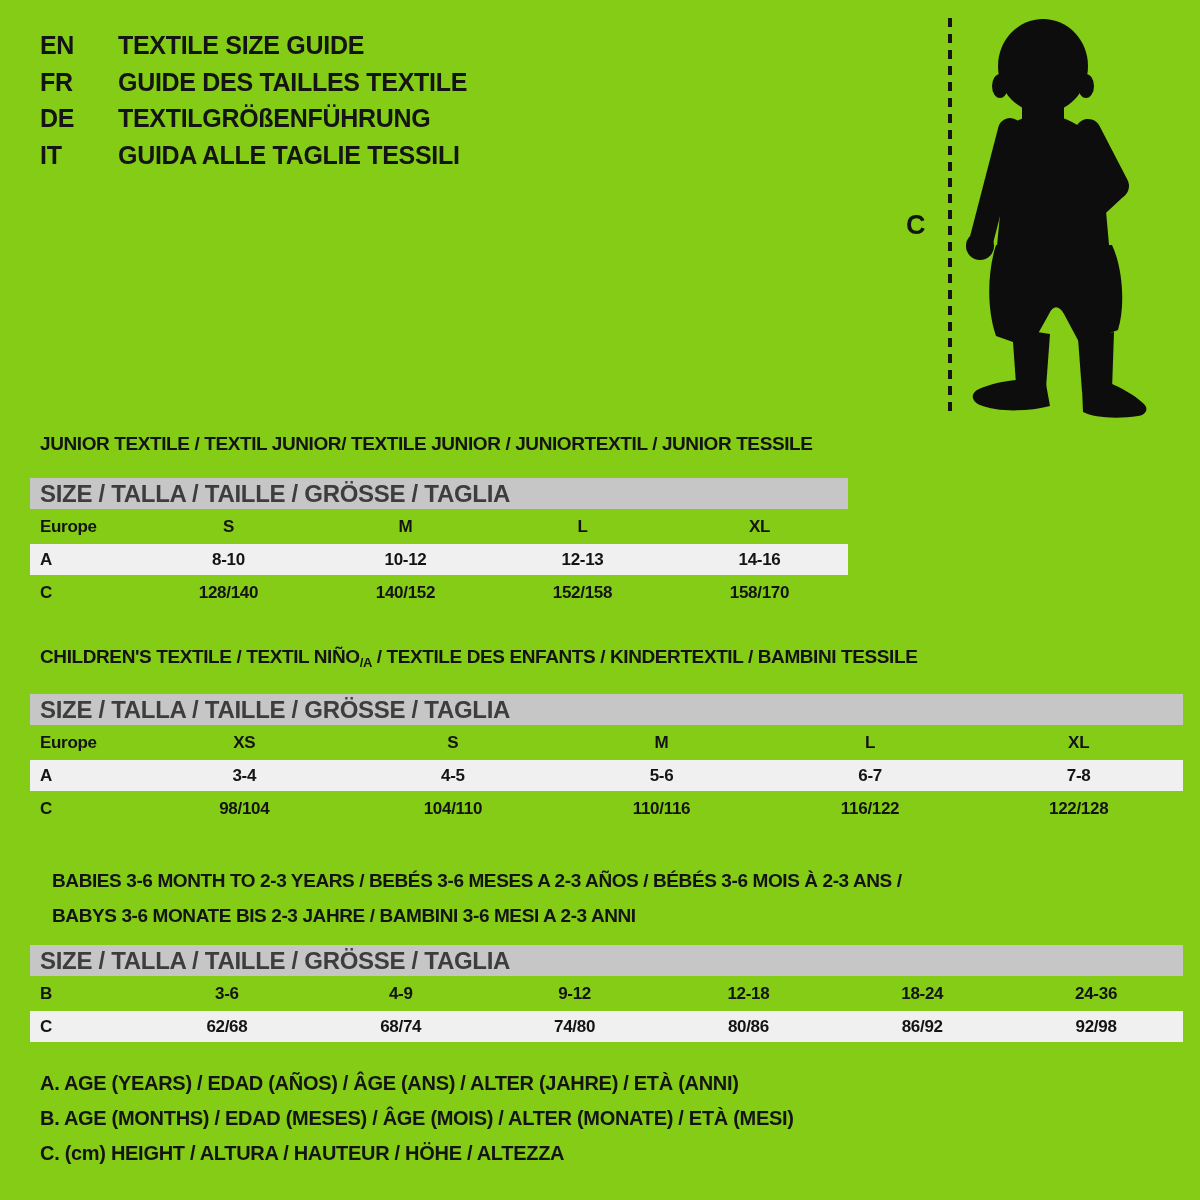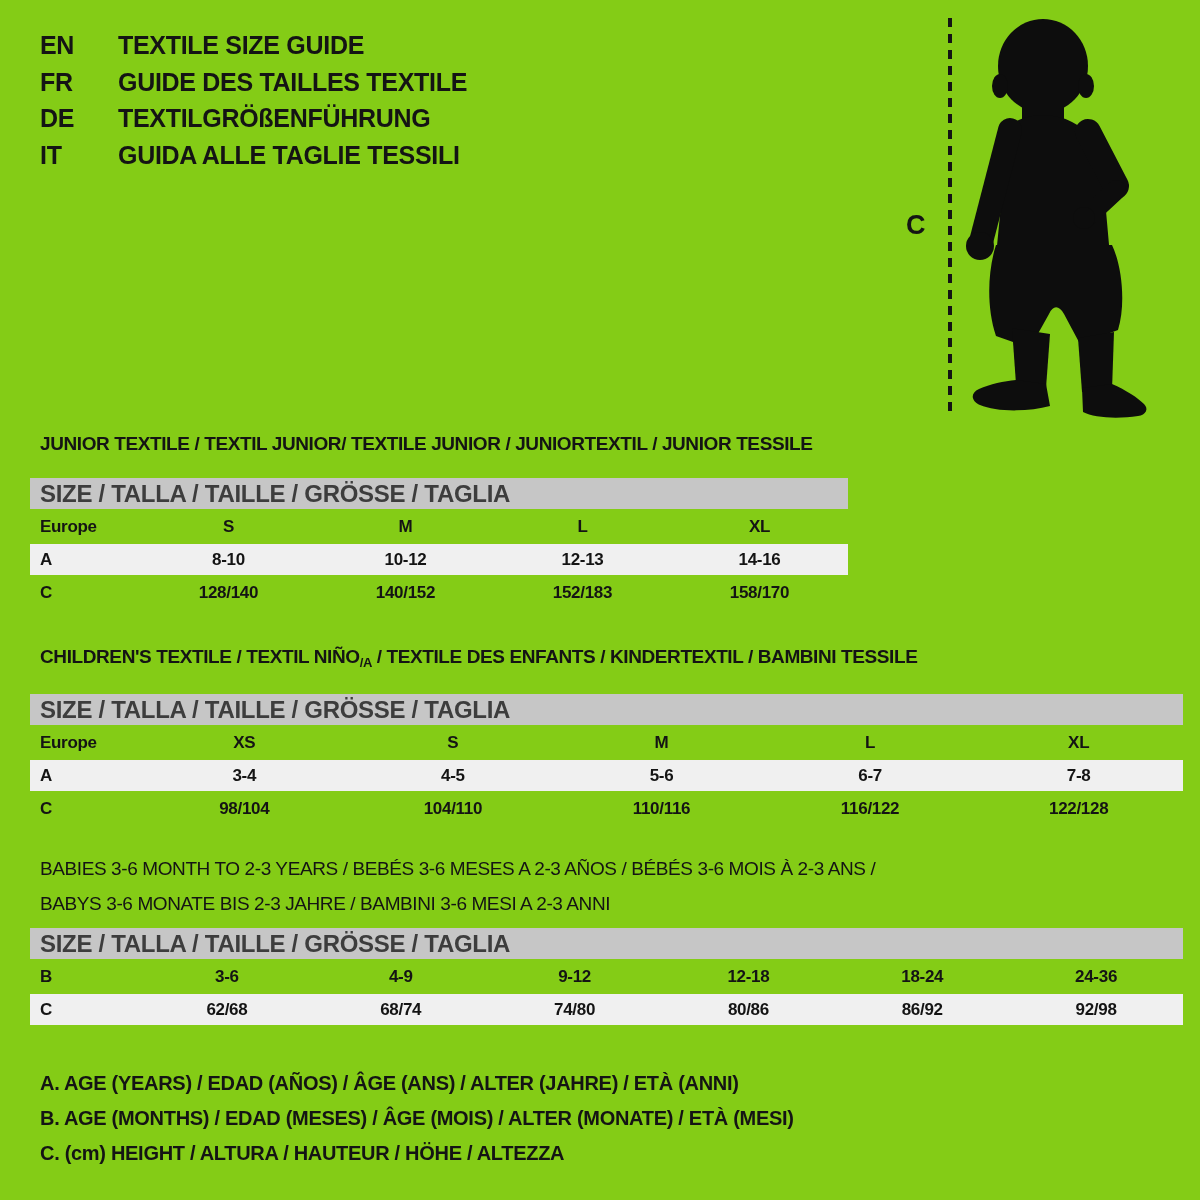--- a/index.html
+++ b/index.html
@@ -18,21 +18,21 @@
   }
   .measure-label{position:absolute;left:906px;top:210px;font-size:27px;}
   .kid{position:absolute;left:960px;top:14px;}
   
   .section{position:absolute;left:30px;}
   .sec-junior{top:432px;width:818px;}
   .sec-children{top:645px;width:1153px;}
   .sec-babies{top:851px;width:1153px;}
   .sec-title{margin:0;padding-left:10px;font-size:19px;line-height:24px;letter-spacing:-0.4px;white-space:nowrap;font-weight:bold;}
   .sec-title .sub{font-size:13px;vertical-align:-4px;}
-  .sec-title-multi{margin:0;padding-left:10px;font-size:19px;line-height:35px;letter-spacing:-0.4px;white-space:nowrap;font-weight:normal;}
+  .sec-title-multi{margin:12px;padding-left:10px;font-size:19px;line-height:35px;letter-spacing:-0.4px;white-space:nowrap;font-weight:bold;}
   .size-bar{height:31px;background:#c6c6c6;color:#3d3d3d;font-size:24px;line-height:31px;padding-left:10px;letter-spacing:-0.3px;}
   .sec-junior .size-bar{margin-top:22px;}
   .sec-children .size-bar{margin-top:19px;}
   .sec-babies .size-bar{margin-top:7px;}
   .trow{display:flex;height:31px;margin-top:2px;align-items:center;font-size:17px;letter-spacing:-0.3px;}
   .trow.striped{background:#f0f0f0;}
   .trow .lbl{width:110px;padding-left:10px;box-sizing:border-box;}
   .trow .cell{flex:1;text-align:center;}
   
   .legend{position:absolute;left:40px;top:1066px;font-size:20px;line-height:35px;letter-spacing:-0.3px;}
@@ -105,21 +105,21 @@
           <span class="lbl">A</span>
           <span class="cell">8-10</span>
           <span class="cell">10-12</span>
           <span class="cell">12-13</span>
           <span class="cell">14-16</span>
         </div>
         <div class="trow">
           <span class="lbl">C</span>
           <span class="cell">128/140</span>
           <span class="cell">140/152</span>
-          <span class="cell">152/183</span>
+          <span class="cell">152/158</span>
           <span class="cell">158/170</span>
         </div>
       </div>
   </section>
 
   <section class="section sec-children">
     <h2 class="sec-title"><span>CHILDREN'S TEXTILE / TEXTIL NIÑO</span><span class="sub">/A</span><span> / TEXTILE DES ENFANTS / KINDERTEXTIL / BAMBINI TESSILE</span></h2>
     <div class="size-bar">SIZE / TALLA / TAILLE / GRÖSSE / TAGLIA</div>
     <div class="rows">
         <div class="trow">

